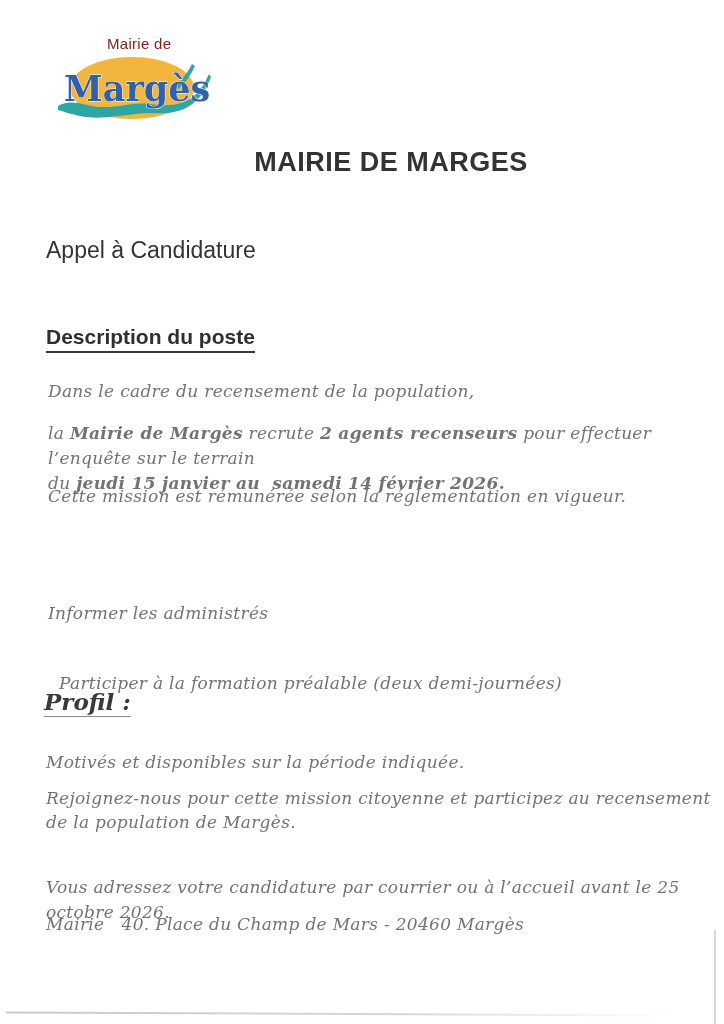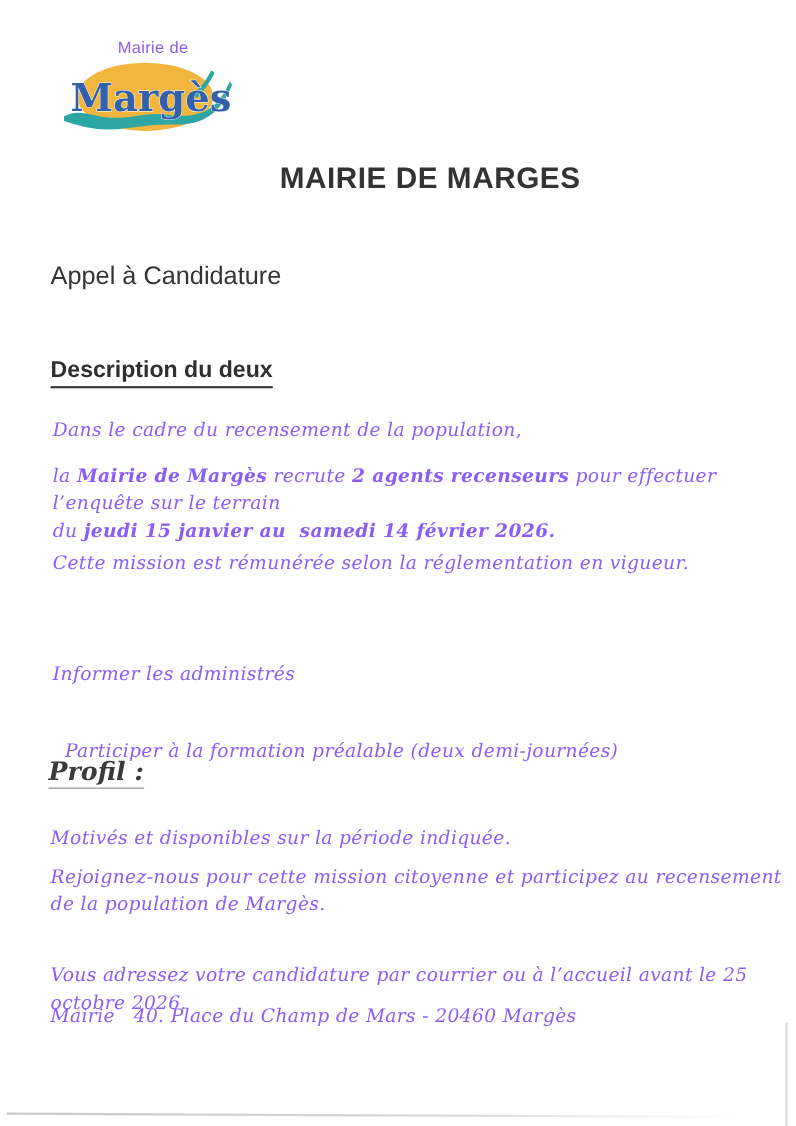--- a/index.html
+++ b/index.html
@@ -9,21 +9,21 @@
     background:#ffffff;
     overflow:hidden;
     font-family:"Liberation Sans",sans-serif;
     color:#383838;
   }
   .abs{position:absolute;}
   
   .logo-label{
     left:107px;top:35px;
     font-size:15px;
-    color:#8b5cf6;
+    color:#7f1d1d;
     letter-spacing:0.3px;
   }
   .logo-graphic{left:58px;top:50px;width:154px;height:78px;}
   
   .doc-title{
     left:0;top:147px;width:724px;
     padding-left:58px;box-sizing:border-box;
     text-align:center;
     font-size:27px;font-weight:600;
     color:#333333;letter-spacing:0.5px;
@@ -53,29 +53,29 @@
     padding-bottom:1px;
   }
   .profil-heading{
     left:44px;top:688px;font-size:23px;text-align:right;
   }
   
   .script{
     font-family:"DejaVu Serif",serif;
     font-style:italic;
     font-size:17px;
-    color:#8b5cf6;
+    color:#737373;
     letter-spacing:0.3px;
     white-space:pre-wrap;
     line-height:25px;
   }
   .b{font-weight:bold;}
   .p1{left:48px;top:362px;}
   .p2{left:48px;top:404px;width:668px;}
-  .p3{left:48px;top:483px;}
+  .p3{left:48px;top:467px;}
   .m1{left:48px;top:584px;}
   .m2{left:48px;top:619px;}
   .m3{left:59px;top:654px;}
   .pr1{left:46px;top:733px;}
   .pr2{left:46px;top:769px;width:672px;line-height:24px;}
   .c1{left:46px;top:858px;}
   .c2{left:46px;top:895px;}
   
   .scan-line-bottom{
     left:6px;top:1013px;width:700px;height:2px;
@@ -98,21 +98,21 @@
     <ellipse cx="74" cy="38" rx="62" ry="31" fill="#f2b63e"></ellipse>
     <path fill="#2da6a4" d="M0,56 C14,48 26,56 42,57 C62,58 74,52 92,54 C108,56 120,56 132,49 C140,44 146,35 151,24 L153,27 C148,40 140,52 128,58 C112,66 96,62 78,64 C58,66 40,70 22,66 C12,64 4,61 0,60 Z"></path>
     <path fill="#2da6a4" d="M118,36 C124,30 130,22 134,14 L137,16 C133,25 127,33 121,39 Z"></path>
     <text x="6" y="51" font-family="DejaVu Serif, serif" font-size="35" font-weight="bold" fill="#3261ac" stroke="#ffffff" stroke-width="0.8" paint-order="stroke">Margès</text>
   </svg>
 
   <div class="abs doc-title">MAIRIE DE MARGES</div>
 
   <div class="abs subtitle">Appel à Candidature</div>
 
-  <div class="abs section-heading">Description du deux</div>
+  <div class="abs section-heading">Description du poste</div>
 
   <p class="abs script p1">Dans le cadre du recensement de la population,</p>
 
   <p class="abs script p2"><span>la </span><span class="b">Mairie de Margès</span><span> recrute </span><span class="b">2 agents recenseurs</span><span> pour effectuer l’enquête sur le terrain</span><br><span>du </span><span class="b">jeudi 15 janvier au  samedi 14 février 2026.</span></p>
 
   <p class="abs script p3">Cette mission est rémunérée selon la réglementation en vigueur.</p>
 
 
   <p class="abs script m1">Informer les administrés</p>
   <p class="abs script m3">Participer à la formation préalable (deux demi-journées)</p>

